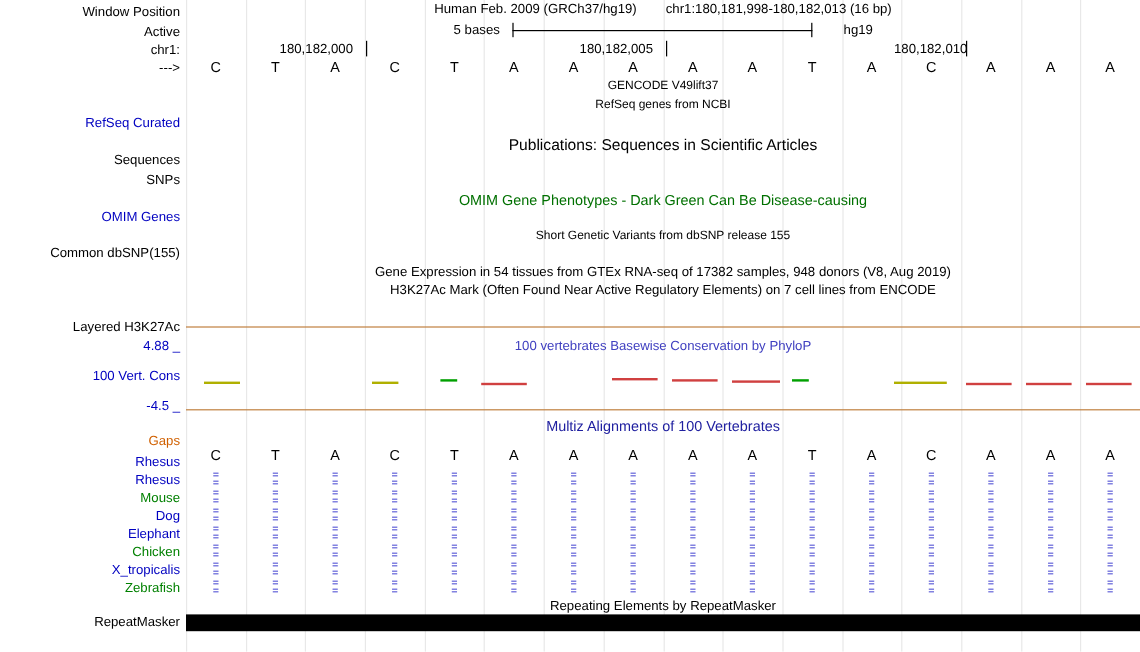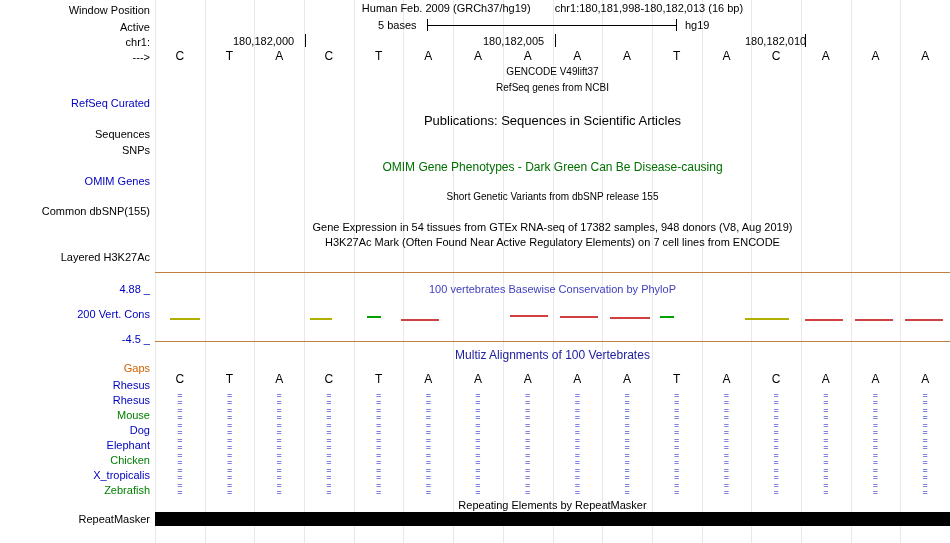--- a/index.html
+++ b/index.html
@@ -109,23 +109,23 @@
   <div class="labels">
     <div class="lbl" style="top:4px;color:#000000">Window Position</div>
     <div class="lbl" style="top:21px;color:#000000">Active</div>
     <div class="lbl" style="top:36px;color:#000000">chr1:</div>
     <div class="lbl" style="top:51px;color:#000000">---&gt;</div>
     <div class="lbl" style="top:97px;color:#0000c0">RefSeq Curated</div>
     <div class="lbl" style="top:128px;color:#000000">Sequences</div>
     <div class="lbl" style="top:144px;color:#000000">SNPs</div>
     <div class="lbl" style="top:175px;color:#0000c0">OMIM Genes</div>
     <div class="lbl" style="top:205px;color:#000000">Common dbSNP(155)</div>
-    <div class="lbl" style="top:251px;color:#000000">Layered H3K27Ac</div>
+    <div class="lbl" style="top:267px;color:#000000">Layered H3K27Ac</div>
     <div class="lbl" style="top:283px;color:#0000c0">4.88 _</div>
-    <div class="lbl" style="top:308px;color:#0000c0">200 Vert. Cons</div>
+    <div class="lbl" style="top:308px;color:#0000c0">100 Vert. Cons</div>
     <div class="lbl" style="top:333px;color:#0000c0">-4.5 _</div>
     <div class="lbl" style="top:362px;color:#d06000">Gaps</div>
     <div class="lbl" style="top:379px;color:#0000c0">Rhesus</div>
     <div class="lbl" style="top:394px;color:#0000c0">Rhesus</div>
     <div class="lbl" style="top:409px;color:#008000">Mouse</div>
     <div class="lbl" style="top:424px;color:#0000c0">Dog</div>
     <div class="lbl" style="top:439px;color:#0000c0">Elephant</div>
     <div class="lbl" style="top:454px;color:#008000">Chicken</div>
     <div class="lbl" style="top:469px;color:#0000c0">X_tropicalis</div>
     <div class="lbl" style="top:484px;color:#008000">Zebrafish</div>
@@ -156,21 +156,21 @@
     <div class="centered" style="top:2px;">
       <span>Human Feb. 2009 (GRCh37/hg19)</span>
       <span style="display:inline-block;width:18px"></span>
       <span>chr1:180,181,998-180,182,013 (16 bp)</span>
     </div>
 
     <div class="tick-label" style="left:223px;top:19px;">5 bases</div>
     <div class="ruler-line" style="left:272px;top:25px;width:250px;height:1px;"></div>
     <div class="ruler-line" style="left:272px;top:19px;width:1px;height:12px;"></div>
     <div class="ruler-line" style="left:521px;top:19px;width:1px;height:12px;"></div>
-    <div class="tick-label" style="left:530px;top:19px;">hg19</div>
+    <div class="tick-label" style="left:548px;top:19px;">hg19</div>
 
     <div id="rulerlayer">
         <div class="tick-label" style="left: 78px; top: 35px;">180,182,000</div>
         <div class="ruler-line" style="left: 150px; top: 34px; width: 1px; height: 13px;"></div>
         <div class="tick-label" style="left: 328px; top: 35px;">180,182,005</div>
         <div class="ruler-line" style="left: 400px; top: 34px; width: 1px; height: 13px;"></div>
         <div class="tick-label" style="left: 590px; top: 35px;">180,182,010</div>
         <div class="ruler-line" style="left: 650px; top: 34px; width: 1px; height: 13px;"></div>
       </div>
 

